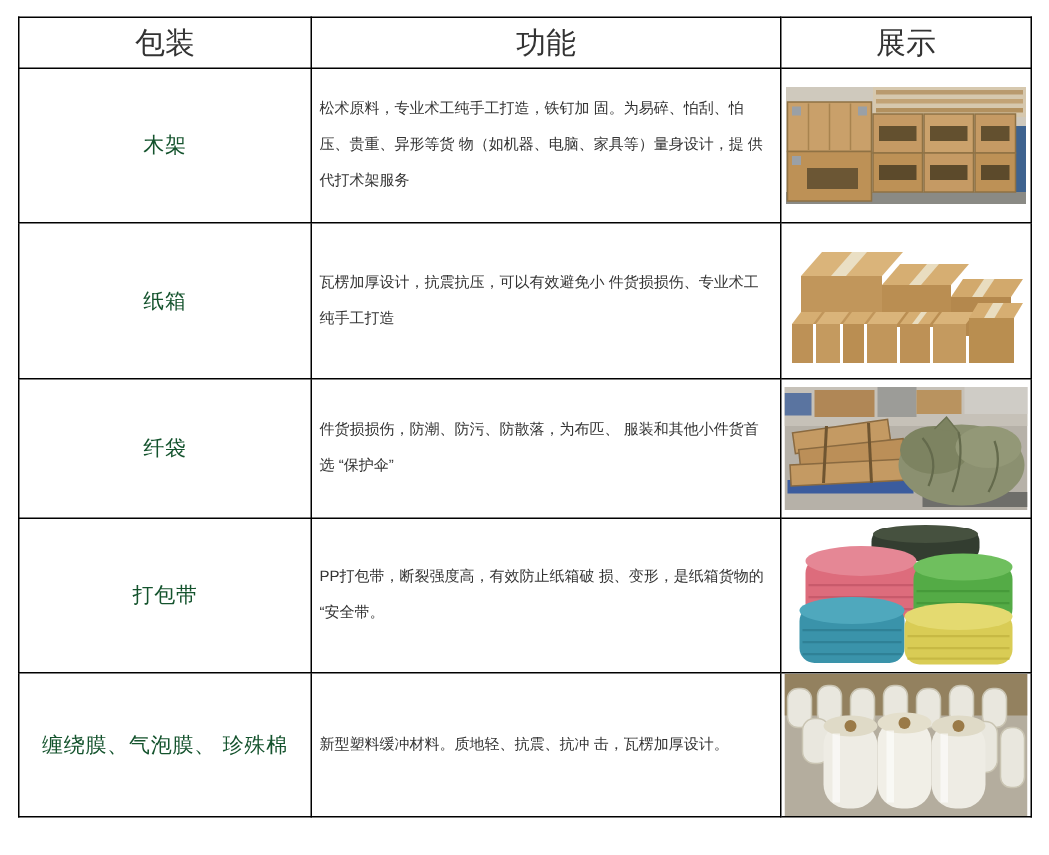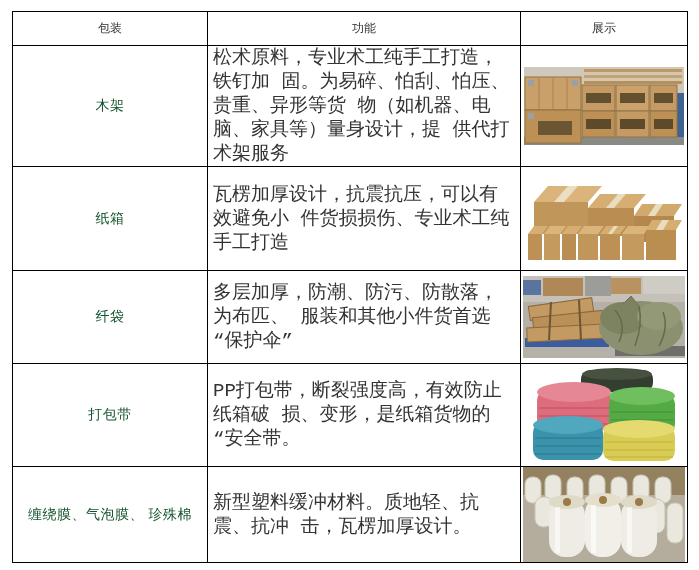--- a/index.html
+++ b/index.html
@@ -6,33 +6,33 @@
   body{
     width:699px;height:570px;background:#ffffff;position:relative;
     font-family:"Liberation Sans","DejaVu Sans",sans-serif;
   }
   table.pkg{
     position:absolute;left:12px;top:11px;width:675px;
     border-collapse:collapse;table-layout:fixed;
   }
   .pkg th,.pkg td{border:1px solid #000;overflow:hidden;}
   .pkg th{
-    height:31px;font-weight:normal;font-size:12px;color:#333;
+    height:31px;font-weight:normal;font-size:20px;color:#333;
     text-align:center;vertical-align:middle;
   }
   col.c1{width:195px;} col.c2{width:313px;} col.c3{width:167px;}
   tr.rh1{height:103px;} tr.rh2{height:104px;} tr.rh3{height:93px;}
   tr.rh4{height:103px;padding-left:16px;} tr.rh5{height:77px;}
   td.pack{
     text-align:center;vertical-align:middle;font-size:14px;color:#14532d;
     padding:0 4px;letter-spacing:0.5px;
   }
   td.func{
-    text-align:left;vertical-align:middle;font-size:19px;color:#333;
-    line-height:24px;padding:0 8px 0 5px;font-family:Liberation Mono, monospace;
+    text-align:left;vertical-align:middle;font-size:10px;color:#333;
+    line-height:24px;padding:0 8px 0 5px;
   }
   td.show{text-align:center;vertical-align:middle;padding:0;background:#fff;}
   td.show svg{display:block;margin:0 auto;}
 </style>
 </head>
 <body>
 
 <table class="pkg">
   <colgroup>
       <col class="c1">
@@ -115,21 +115,21 @@
           <rect x="98" y="62" width="22" height="26" fill="#c49a5f"></rect>
           <polygon points="122,58 152,58 158,48 128,48" fill="#d6ae72"></polygon>
           <polygon points="132,58 139,58 145,48 138,48" fill="#e9ddc0"></polygon>
           <rect x="122" y="58" width="30" height="30" fill="#b98e50"></rect>
         </svg>
       </td>
     </tr>
 
     <tr class="rh3">
       <td class="pack">纤袋</td>
-      <td class="func">多层加厚，防潮、防污、防散落，为布匹、 服装和其他小件货首选 “保护伞”</td>
+      <td class="func">件货损损伤，防潮、防污、防散落，为布匹、 服装和其他小件货首选 “保护伞”</td>
       <td class="show">
         <svg width="162" height="82" viewBox="0 0 162 82">
           <rect width="162" height="82" fill="#b6b1a8"></rect>
           <rect width="162" height="26" fill="#c6c1b8"></rect>
           <rect x="0" y="4" width="18" height="15" fill="#5a74a0"></rect>
           <rect x="20" y="2" width="40" height="18" fill="#b08756"></rect>
           <rect x="62" y="0" width="26" height="20" fill="#9c9c98"></rect>
           <rect x="88" y="2" width="30" height="16" fill="#b9935f"></rect>
           <rect x="120" y="0" width="42" height="18" fill="#cfccc6"></rect>
           <rect x="92" y="70" width="70" height="10" fill="#6e6e6a"></rect>

